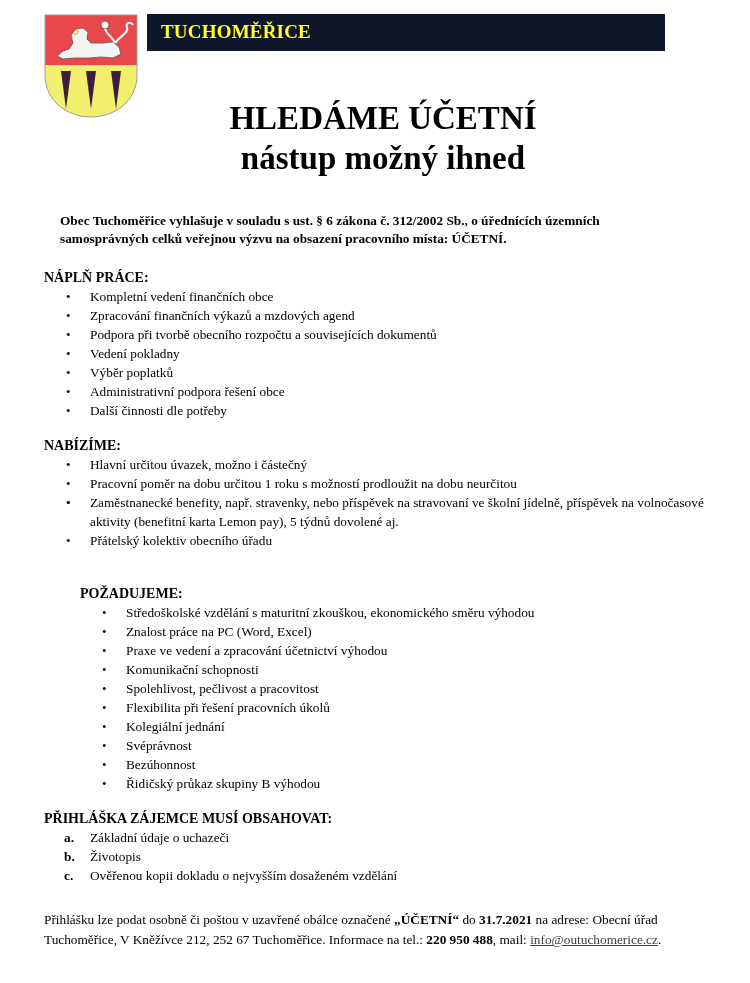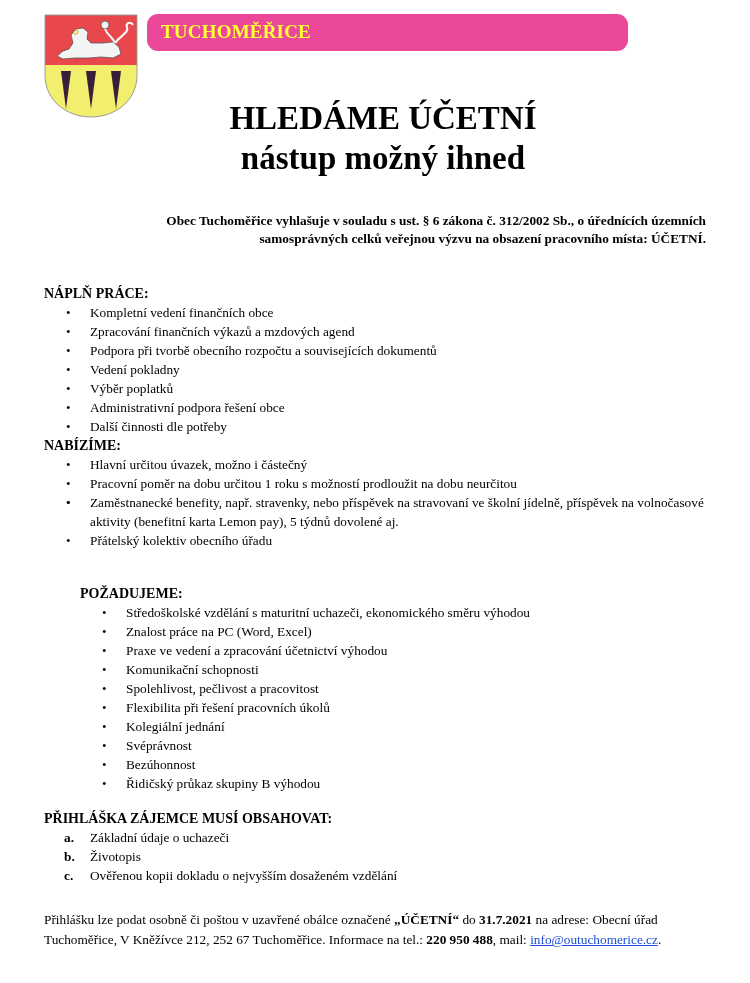--- a/index.html
+++ b/index.html
@@ -3,62 +3,61 @@
 <meta charset="utf-8">
 <style>
   html, body { margin: 0; padding: 0; background: #ffffff; }
   body {
     width: 750px; height: 983px; position: relative; overflow: hidden;
     font-family: "Liberation Serif", "DejaVu Serif", serif;
     color: #000;
   }
   .crest { position: absolute; left: 43px; top: 13px; width: 96px; height: 106px; }
   .banner {
-    position: absolute; left: 147px; top: 14px; width: 481px; height: 37px;
-    background: #ec4899;
-    border-radius: 11px;
+    position: absolute; left: 147px; top: 14px; width: 518px; height: 37px;
+    background: #0f172a;
   }
   .banner-text {
     position: absolute; left: 14px; top: 7px;
     font-weight: bold; font-size: 19px; color: #ffff33; letter-spacing: 0.2px;
   }
   .title {
     position: absolute; left: 0; width: 766px; text-align: center;
     font-weight: bold; font-size: 33px; line-height: 38px;
   }
   .t1 { top: 99px; }
   .t2 { top: 139px; }
   .intro {
     position: absolute; left: 60px; width: 646px; top: 212px;
-    text-align: right; font-weight: bold; font-size: 13.3px; line-height: 18px;
+    text-align: left; font-weight: bold; font-size: 13.3px; line-height: 18px;
   }
   .section { position: absolute; left: 44px; width: 680px; }
   .section h2 {
     margin: 0; font-size: 14px; font-weight: bold; line-height: 19px; height: 19px;
   }
   .section ul, .section ol { list-style: none; margin: 0; padding: 0; }
   .section li {
     position: relative; padding-left: 46px; font-size: 13.3px; line-height: 19px;
   }
   .bullet {
     position: absolute; left: 22px; top: 0; font-size: 13px;
   }
   .letter {
     position: absolute; left: 20px; top: 0; font-weight: bold;
   }
-  .s1 { top: 284px; }
+  .s1 { top: 268px; }
   .s2 { top: 436px; }
   .s3 { top: 584px; margin-left: 36px; }
   .s4 { top: 809px; }
   .footer {
     position: absolute; left: 44px; width: 680px; top: 910px;
     font-size: 13.3px; line-height: 20px;
   }
   .footer b { font-weight: bold; }
-  .footer a { color: #1d4ed8; text-decoration: underline; }
+  .footer a { color: #404040; text-decoration: underline; }
 </style>
 </head>
 <body>
 
 <div class="crest">
   <svg width="96" height="106" viewBox="0 0 96 106">
     <defs>
       <clipPath id="shield">
         <path d="M2,2 H94 V62 C94,88 72,104 48,104 C24,104 2,88 2,62 Z"></path>
       </clipPath>
@@ -115,21 +114,21 @@
     <li><span class="bullet">•</span><span>Pracovní poměr na dobu určitou 1 roku s možností prodloužit na dobu neurčitou</span></li>
     <li><span class="bullet">•</span></li>
     <li style="width:640px"><span class="bullet">•</span><span>Zaměstnanecké benefity, např. stravenky, nebo příspěvek na stravovaní ve školní jídelně, příspěvek na volnočasové aktivity (benefitní karta Lemon pay), 5 týdnů dovolené aj.</span></li>
     <li><span class="bullet">•</span><span>Přátelský kolektiv obecního úřadu</span></li>
   </ul>
 </div>
 
 <div class="section s3">
   <h2>POŽADUJEME:</h2>
   <ul>
-    <li><span class="bullet">•</span><span>Středoškolské vzdělání s maturitní uchazeči, ekonomického směru výhodou</span></li>
+    <li><span class="bullet">•</span><span>Středoškolské vzdělání s maturitní zkouškou, ekonomického směru výhodou</span></li>
     <li><span class="bullet">•</span><span>Znalost práce na PC (Word, Excel)</span></li>
     <li><span class="bullet">•</span><span>Praxe ve vedení a zpracování účetnictví výhodou</span></li>
     <li><span class="bullet">•</span><span>Komunikační schopnosti</span></li>
     <li><span class="bullet">•</span><span>Spolehlivost, pečlivost a pracovitost</span></li>
     <li><span class="bullet">•</span><span>Flexibilita při řešení pracovních úkolů</span></li>
     <li><span class="bullet">•</span><span>Kolegiální jednání</span></li>
     <li><span class="bullet">•</span><span>Svéprávnost</span></li>
     <li><span class="bullet">•</span><span>Bezúhonnost</span></li>
     <li><span class="bullet">•</span><span>Řidičský průkaz skupiny B výhodou</span></li>
   </ul>

